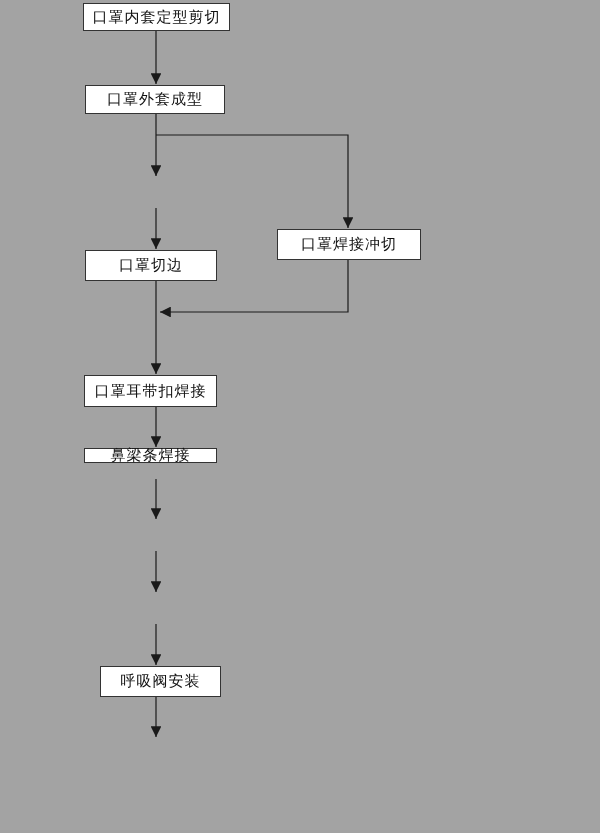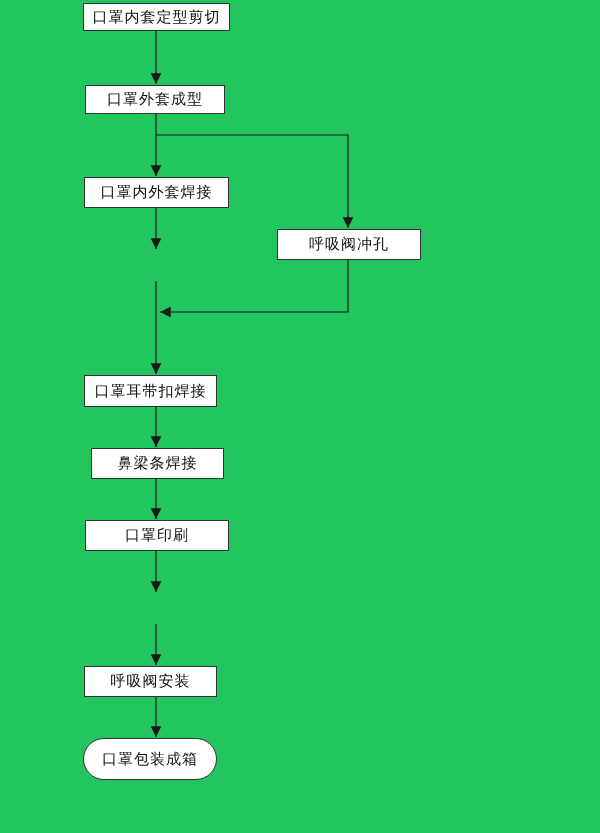--- a/index.html
+++ b/index.html
@@ -5,21 +5,21 @@
   html, body {
     margin: 0;
     padding: 0;
     background: #ffffff;
     font-family: "Liberation Sans", "DejaVu Sans", sans-serif;
   }
   .canvas {
     position: relative;
     width: 600px;
     height: 833px;
-    background: #22c55e;
+    background: #a3a3a3;
     overflow: hidden;
   }
   .connectors {
     position: absolute;
     left: 0;
     top: 0;
     width: 600px;
     height: 833px;
     pointer-events: none;
   }
@@ -68,43 +68,37 @@
   </svg>
 
   <div class="node" style="left:83px;  top:3px;   width:147px; height:28px">
     <span>口罩内套定型剪切</span>
   </div>
 
   <div class="node" style="left:85px;  top:85px;  width:140px; height:29px">
     <span>口罩外套成型</span>
   </div>
 
-  <div class="node" style="left:84px;  top:177px; width:145px; height:31px">
-    <span>口罩内外套焊接</span>
+
+  <div class="node" style="left:85px;  top:250px; width:132px; height:31px">
+    <span>口罩切边</span>
   </div>
 
-
   <div class="node" style="left:277px; top:229px; width:144px; height:31px">
-    <span>呼吸阀冲孔</span>
+    <span>口罩焊接冲切</span>
   </div>
 
   <div class="node" style="left:84px;  top:375px; width:133px; height:32px">
     <span>口罩耳带扣焊接</span>
   </div>
 
-  <div class="node" style="left:91px;  top:448px; width:133px; height:31px">
+  <div class="node" style="left:84px;  top:448px; width:133px; height:15px">
     <span>鼻梁条焊接</span>
   </div>
 
-  <div class="node" style="left:85px;  top:520px; width:144px; height:31px">
-    <span>口罩印刷</span>
-  </div>
 
 
-  <div class="node" style="left:84px;  top:666px; width:133px; height:31px">
+  <div class="node" style="left:100px;  top:666px; width:121px; height:31px">
     <span>呼吸阀安装</span>
   </div>
 
-  <div class="node stadium" style="left:83px; top:738px; width:134px; height:42px">
-    <span>口罩包装成箱</span>
-  </div>
 
 </div>
 
 </body></html>

